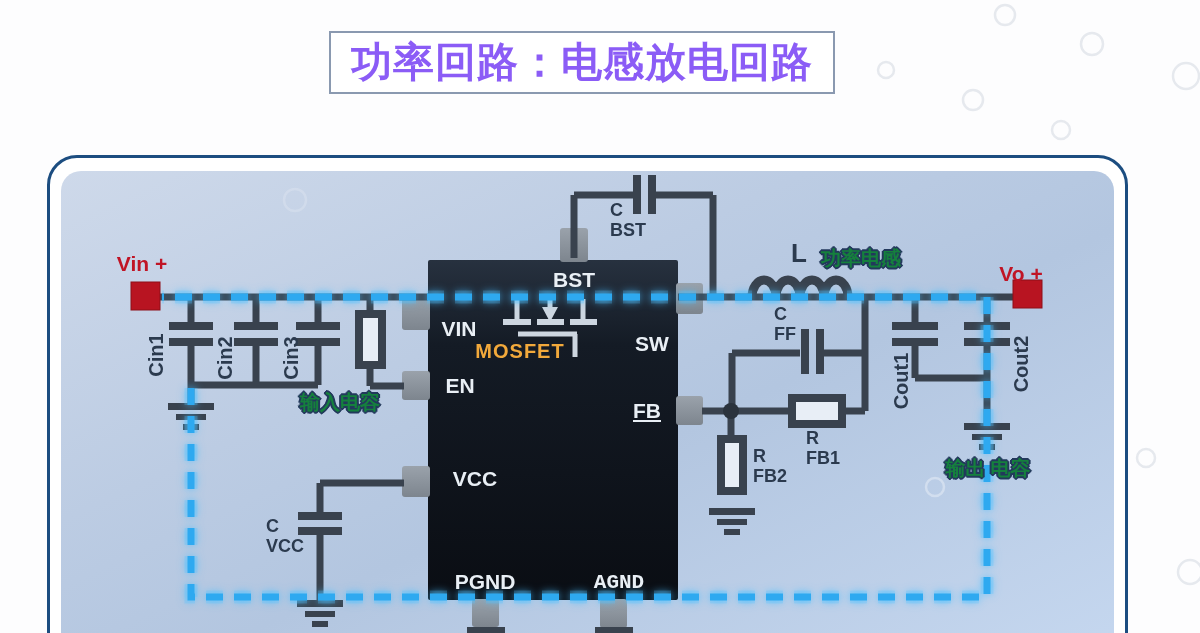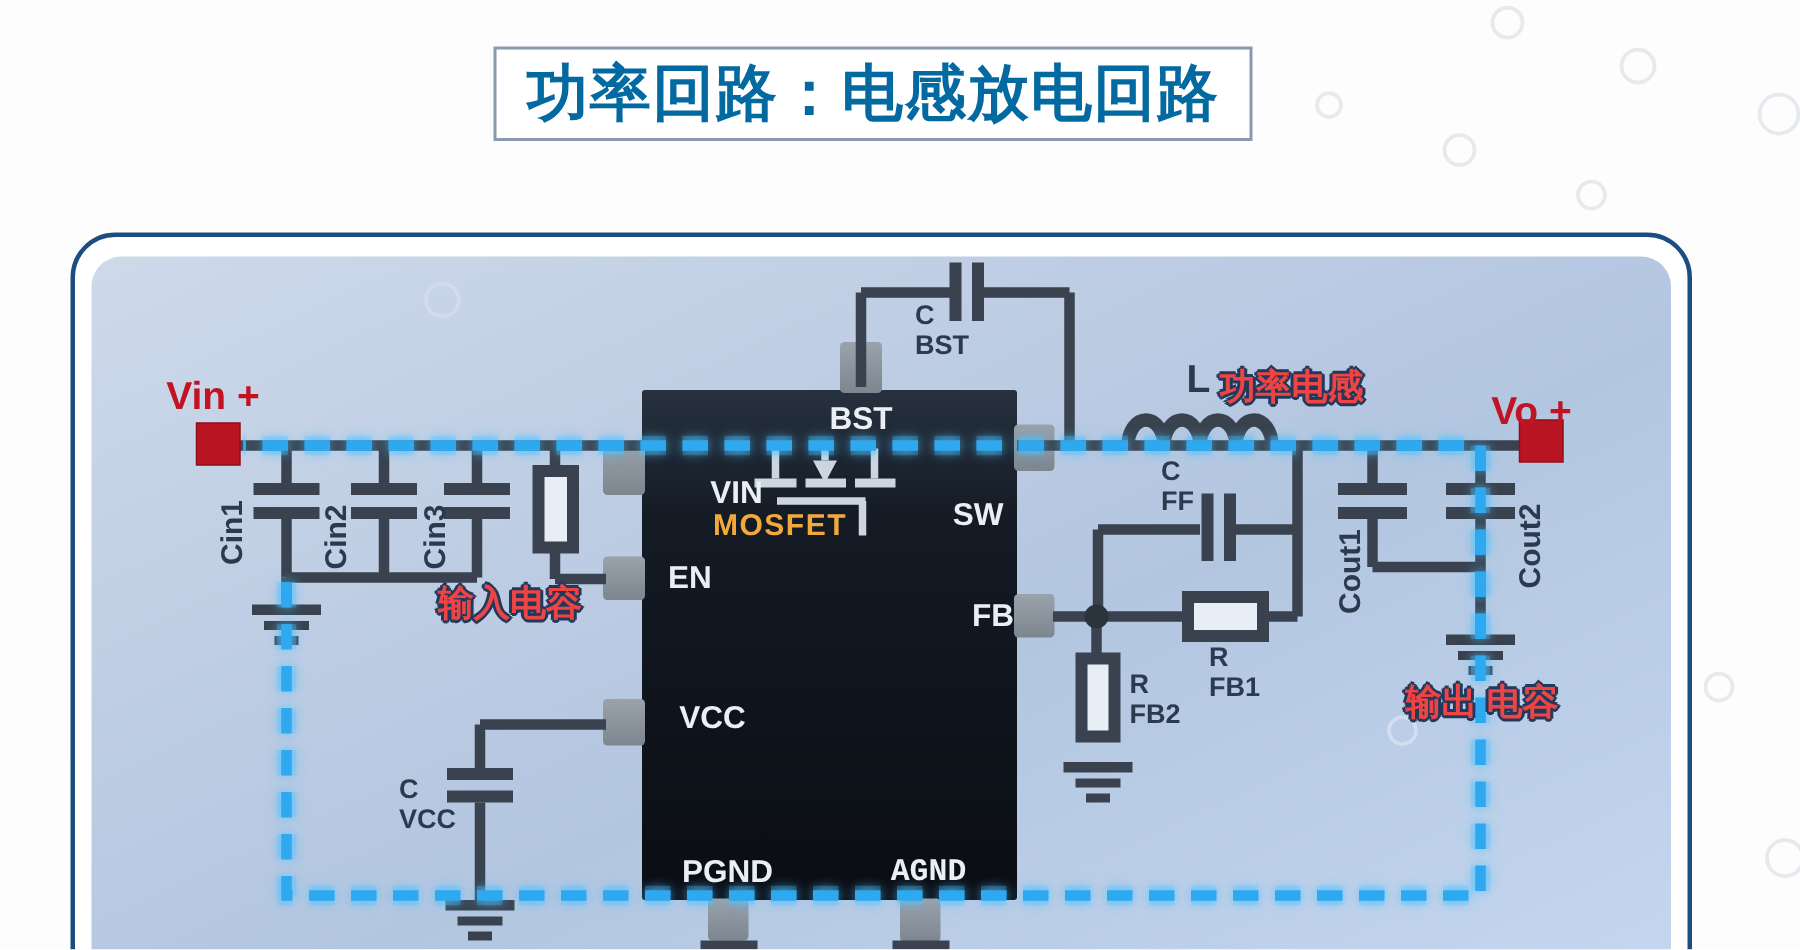--- a/index.html
+++ b/index.html
@@ -17,35 +17,35 @@
     position:absolute; left:11px; top:13px; right:11px; bottom:-6px;
     border-radius:20px;
     background:linear-gradient(155deg,#ced9ea 0%,#bccce3 35%,#b3c6e0 55%,#c6d8f0 100%);
   }
   .title-box{
     position:absolute; left:329px; top:31px; width:506px; height:63px;
     background:#ffffff; border:2px solid #8a99b0; box-sizing:border-box;
     display:flex; align-items:center; justify-content:center;
   }
   .title-text{
-    font-size:41px; font-weight:bold; color:#0369a1; letter-spacing:1px;
+    font-size:41px; font-weight:bold; color:#8b5cf6; letter-spacing:1px;
     white-space:nowrap;
   }
   .circuit-svg{ position:absolute; left:0; top:0; width:1200px; height:633px; }
   .lbl{ position:absolute; font-weight:bold; color:#2b3a4e; white-space:nowrap; }
   .ctr{ transform:translate(-50%,-50%); }
   .rot{ transform:translate(-50%,-50%) rotate(-90deg); }
-  .lbl-terminal{ font-size:26px; color:#c01425; }
+  .lbl-terminal{ font-size:21px; color:#c01425; }
   .lbl-chip{ font-size:21px; color:#e9eff5; }
   .lbl-mosfet{ font-size:20px; color:#f2a93b; letter-spacing:1px; }
   .lbl-comp{ font-size:20px; }
   .lbl-2line{ font-size:18px; line-height:1.12; }
   .lbl-2line span{ display:block; }
   .lbl-gold{
-    font-size:24px; color:#ef4444;
+    font-size:20px; color:#15803d;
     text-shadow:-2px 0 #23395c, 2px 0 #23395c, 0 -2px #23395c, 0 2px #23395c,
                 -1px -1px #23395c, 1px 1px #23395c, -1px 1px #23395c, 1px -1px #23395c;
   }
   .lbl-L{ font-size:26px; }
 </style>
 </head>
 <body>
 
 <div class="stage">
 
@@ -233,26 +233,26 @@
   </div>
   <div class="lbl lbl-2line" style="left:266px;top:516px;">
     <span>C</span>
     <span>VCC</span>
   </div>
 
   <div class="lbl ctr lbl-gold" style="left:292px;top:402px;margin-left:48px;">输入电容</div>
   <div class="lbl ctr lbl-gold" style="left:861px;top:258px;">功率电感</div>
   <div class="lbl ctr lbl-gold" style="left:988px;top:468px;font-family:Liberation Serif, serif;">输出 电容</div>
 
-  <div class="lbl ctr lbl-chip" style="left:459px;top:329px;margin-left:32px;">VIN</div>
+  <div class="lbl ctr lbl-chip" style="left:459px;top:329px;">VIN</div>
   <div class="lbl ctr lbl-chip" style="left:460px;top:386px;">EN</div>
   <div class="lbl ctr lbl-chip" style="left:475px;top:479px;">VCC</div>
   <div class="lbl ctr lbl-chip" style="left:574px;top:280px;">BST</div>
   <div class="lbl ctr lbl-chip" style="left:652px;top:344px;">SW</div>
-  <div class="lbl ctr lbl-chip" style="left:662px;top:411px;">FB</div>
+  <div class="lbl ctr lbl-chip" style="left:647px;top:411px;text-decoration:underline;">FB</div>
   <div class="lbl ctr lbl-chip" style="left:485px;top:582px;">PGND</div>
   <div class="lbl ctr lbl-chip" style="left:619px;top:582px;font-family:Liberation Mono, monospace;">AGND</div>
   <div class="lbl ctr lbl-mosfet" style="left:520px;top:351px;text-align:center;">MOSFET</div>
 
   <div class="title-box">
     <span class="title-text">功率回路：电感放电回路</span>
   </div>
 
 </div>
 

